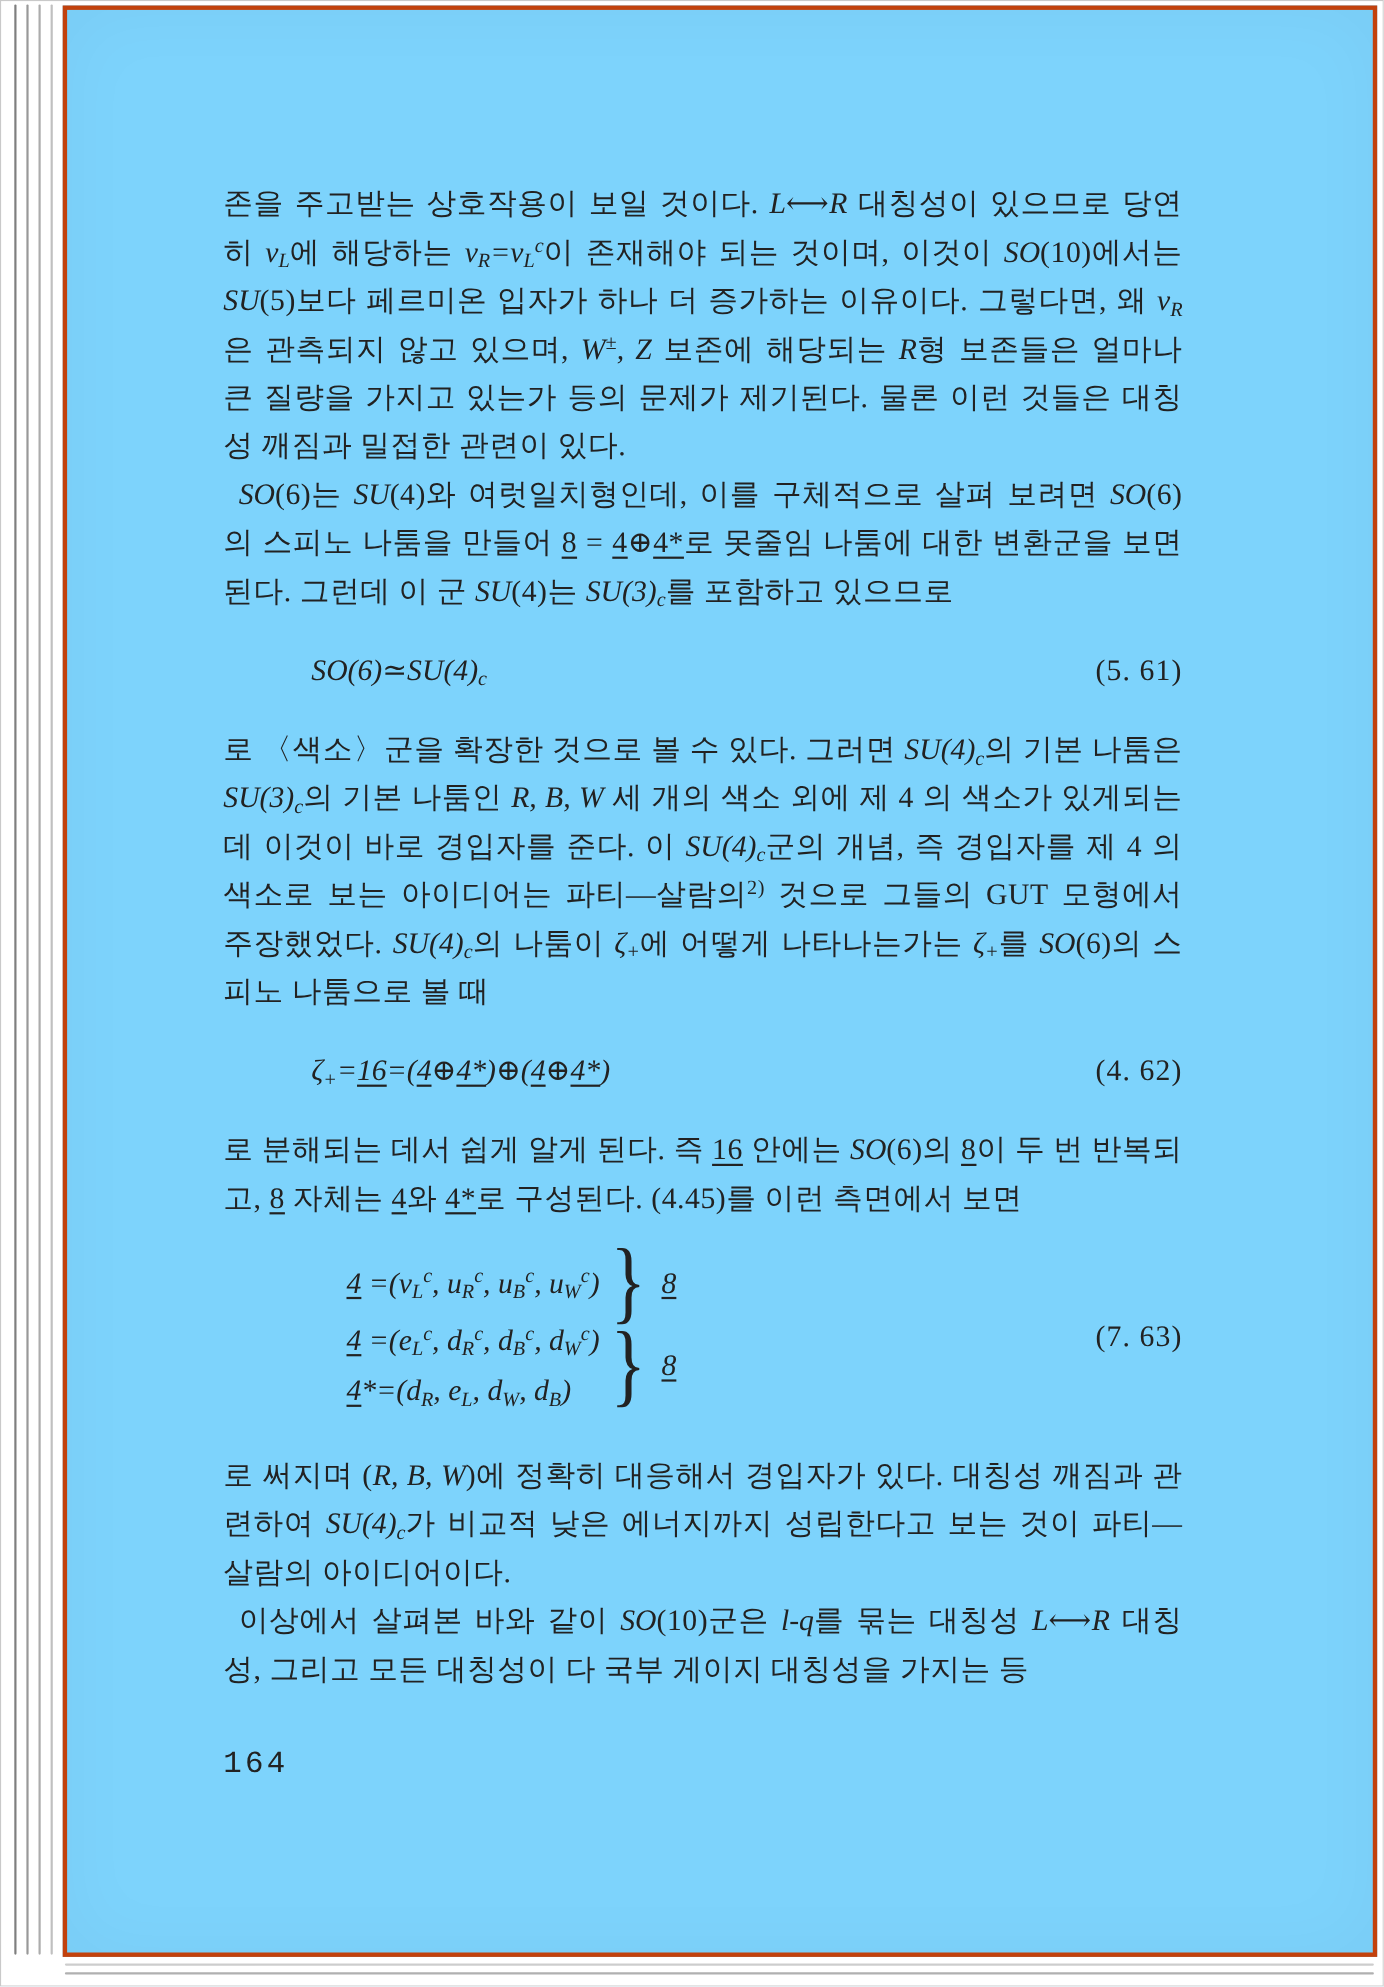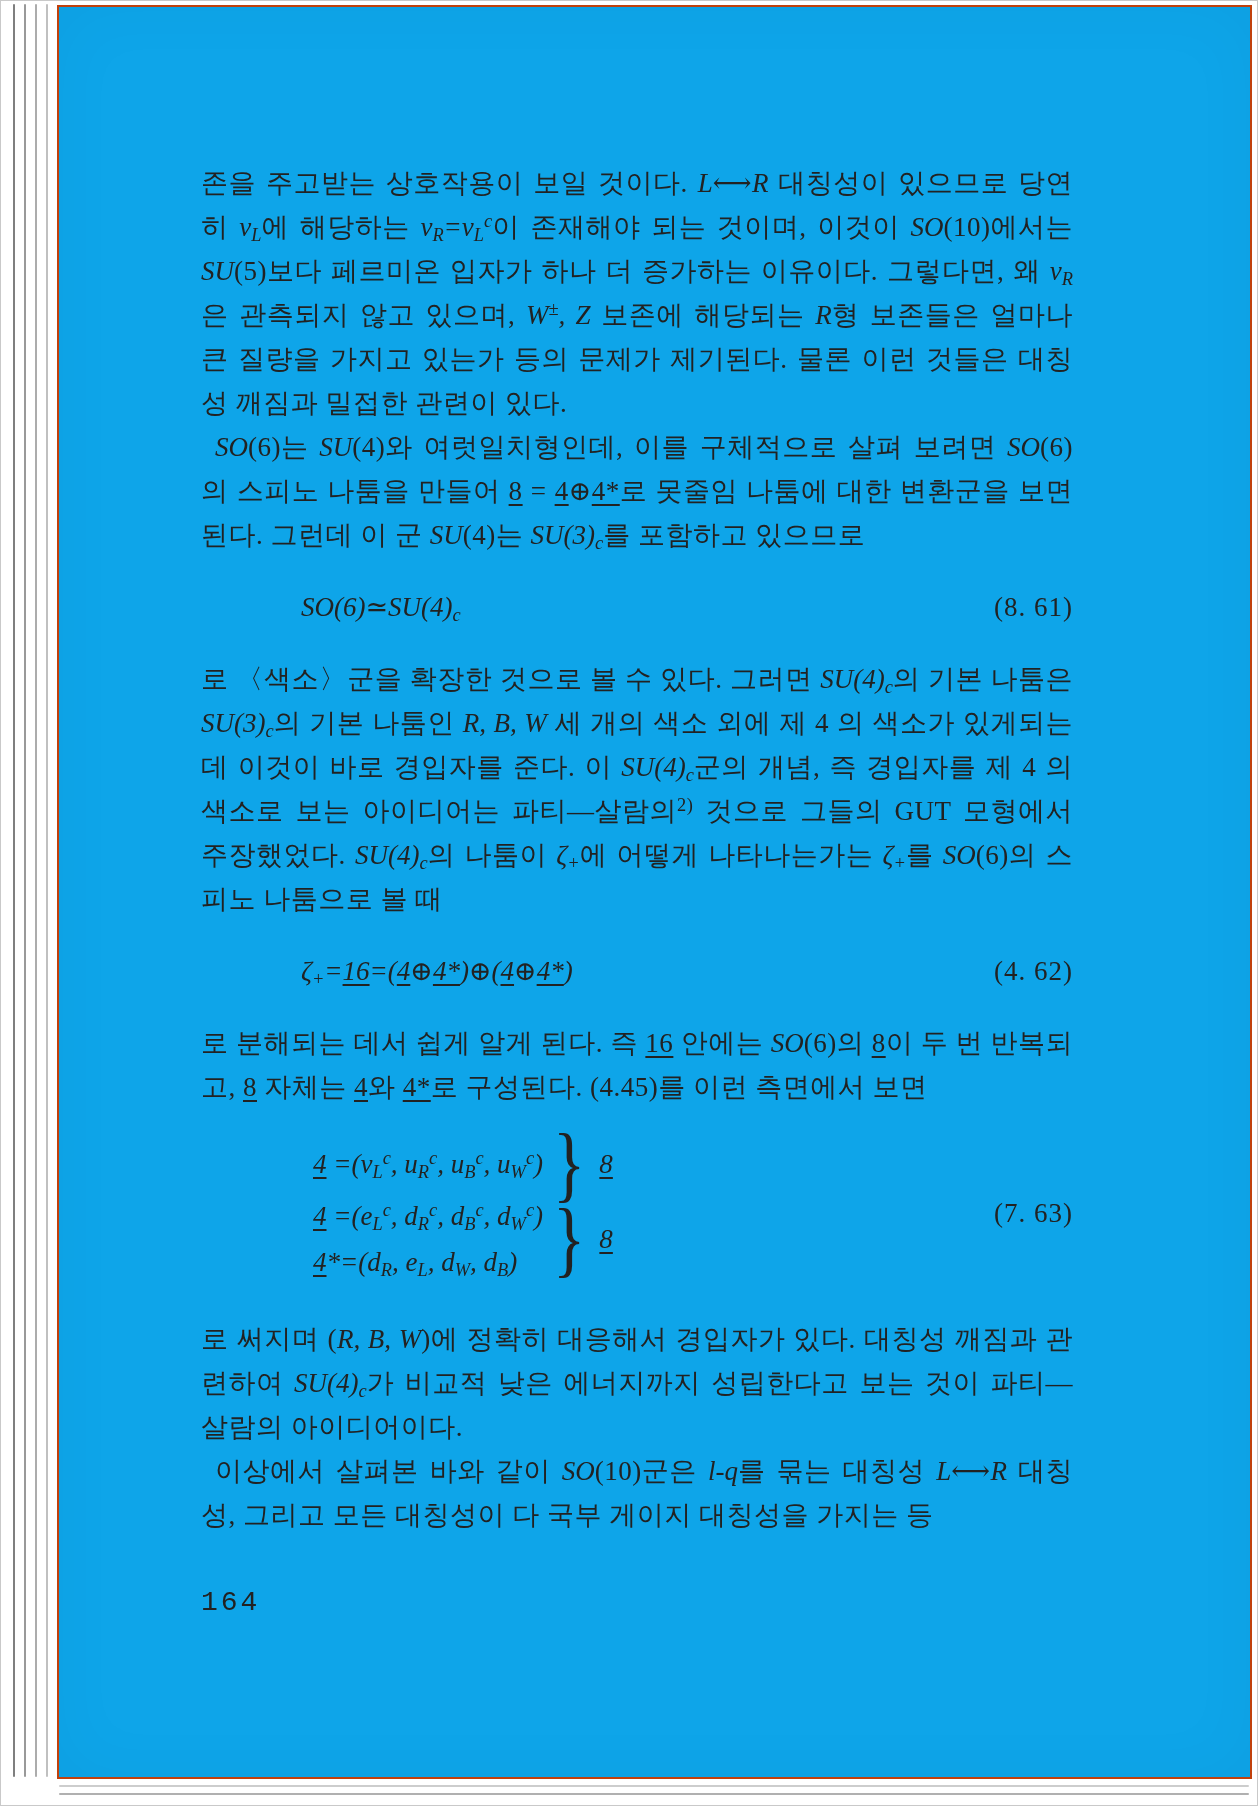--- a/index.html
+++ b/index.html
@@ -12,37 +12,37 @@
   .ev{position:absolute;top:3px;bottom:28px;width:2px;background:#686868;border-radius:2px;}
   .e1{left:12px;opacity:.85;}
   .e2{left:23px;opacity:.68;}
   .e3{left:34px;opacity:.55;}
   .e4{left:45px;opacity:.42;}
   .eh{position:absolute;left:58px;right:8px;height:2px;background:#6f6f6f;border-radius:2px;}
   .h1{bottom:10px;opacity:.55;}
   .h2{bottom:18px;opacity:.35;}
   .page{
     position:absolute;top:4px;left:56px;right:5px;bottom:26px;
-    background:#0ea5e9;border:2px solid #c2410c;
+    background:#7dd3fc;border:4px solid #c2410c;
     box-shadow:inset 0 0 70px rgba(0,0,0,.035);
     padding-left:32px;
   }
   .content{
     position:absolute;top:154px;left:142px;width:872px;
     font-size:27px;line-height:44px;text-align:justify;letter-spacing:.5px;
   }
   .para{margin:0;}
   .indent{text-indent:14px;}
   .mi{font-style:italic;letter-spacing:0;}
   sub,sup{font-size:68%;line-height:0;}
   sub{vertical-align:-0.28em;}
   sup{vertical-align:0.5em;}
   .ul{text-decoration:underline;text-underline-offset:4px;}
   .eq{display:flex;align-items:center;margin:28px 0;font-style:italic;letter-spacing:0;}
-  .eq .eq-body{margin-left:100px;}
+  .eq .eq-body{margin-left:80px;}
   .eq-tag{margin-left:auto;font-style:normal;letter-spacing:1px;}
   .eq463{margin:32px 0;}
   .groups{margin-left:112px;display:flex;flex-direction:column;gap:6px;}
   .group{display:flex;align-items:center;}
   .glines{display:flex;flex-direction:column;}
   .eq-line{line-height:46px;white-space:nowrap;}
   .brace{font-size:84px;font-style:normal;font-weight:400;transform:scaleX(.8);margin:0 2px 0 6px;color:#222;}
   .glabel{margin-left:8px;}
   .pageno{margin-top:44px;font-size:28px;letter-spacing:3px;font-style:normal;font-family:Liberation Mono, monospace;}
 </style>
@@ -59,21 +59,21 @@
 
   <div class="page">
     <div class="content">
 
       <p class="para">존을 주고받는 상호작용이 보일 것이다. <span class="mi">L</span>⟷<span class="mi">R</span> 대칭성이 있으므로 당연히 <span class="mi">ν<sub>L</sub></span>에 해당하는 <span class="mi">ν<sub>R</sub>=ν<sub>L</sub><sup>c</sup></span>이 존재해야 되는 것이며, 이것이 <span class="mi">SO</span>(10)에서는 <span class="mi">SU</span>(5)보다 페르미온 입자가 하나 더 증가하는 이유이다. 그렇다면, 왜 <span class="mi">ν<sub>R</sub></span>은 관측되지 않고 있으며, <span class="mi">W<sup>±</sup>, Z</span> 보존에 해당되는 <span class="mi">R</span>형 보존들은 얼마나 큰 질량을 가지고 있는가 등의 문제가 제기된다. 물론 이런 것들은 대칭성 깨짐과 밀접한 관련이 있다.</p>
 
       <p class="para indent"><span class="mi">SO</span>(6)는 <span class="mi">SU</span>(4)와 여럿일치형인데, 이를 구체적으로 살펴 보려면 <span class="mi">SO</span>(6)의 스피노 나툼을 만들어 <span class="ul">8</span> = <span class="ul">4</span>⊕<span class="ul">4*</span>로 못줄임 나툼에 대한 변환군을 보면 된다. 그런데 이 군 <span class="mi">SU</span>(4)는 <span class="mi">SU(3)<sub>c</sub></span>를 포함하고 있으므로</p>
 
       <div class="eq">
         <span class="eq-body">SO(6)≃SU(4)<sub>c</sub></span>
-        <span class="eq-tag">(8. 61)</span>
+        <span class="eq-tag">(5. 61)</span>
       </div>
 
       <p class="para">로 〈색소〉군을 확장한 것으로 볼 수 있다. 그러면 <span class="mi">SU(4)<sub>c</sub></span>의 기본 나툼은 <span class="mi">SU(3)<sub>c</sub></span>의 기본 나툼인 <span class="mi">R, B, W</span> 세 개의 색소 외에 제 4 의 색소가 있게되는데 이것이 바로 경입자를 준다. 이 <span class="mi">SU(4)<sub>c</sub></span>군의 개념, 즉 경입자를 제 4 의 색소로 보는 아이디어는 파티—살람의<sup>2)</sup> 것으로 그들의 GUT 모형에서 주장했었다. <span class="mi">SU(4)<sub>c</sub></span>의 나툼이 <span class="mi">ζ<sub>+</sub></span>에 어떻게 나타나는가는 <span class="mi">ζ<sub>+</sub></span>를 <span class="mi">SO</span>(6)의 스피노 나툼으로 볼 때</p>
 
       <div class="eq">
         <span class="eq-body">ζ<sub>+</sub>=<span class="ul">16</span>=(<span class="ul">4</span>⊕<span class="ul">4*</span>)⊕(<span class="ul">4</span>⊕<span class="ul">4*</span>)</span>
         <span class="eq-tag">(4. 62)</span>
       </div>
 
       <p class="para">로 분해되는 데서 쉽게 알게 된다. 즉 <span class="ul">16</span> 안에는 <span class="mi">SO</span>(6)의 <span class="ul">8</span>이 두 번 반복되고, <span class="ul">8</span> 자체는 <span class="ul">4</span>와 <span class="ul">4*</span>로 구성된다. (4.45)를 이런 측면에서 보면</p>

